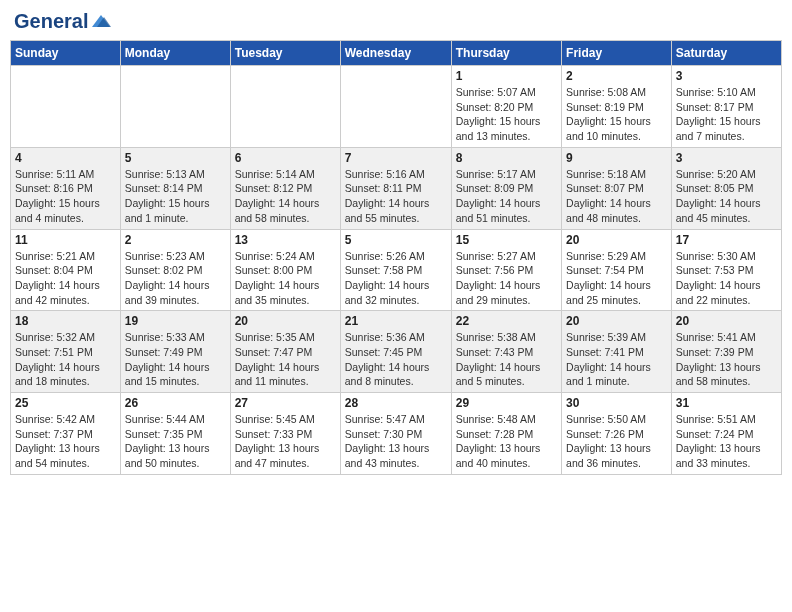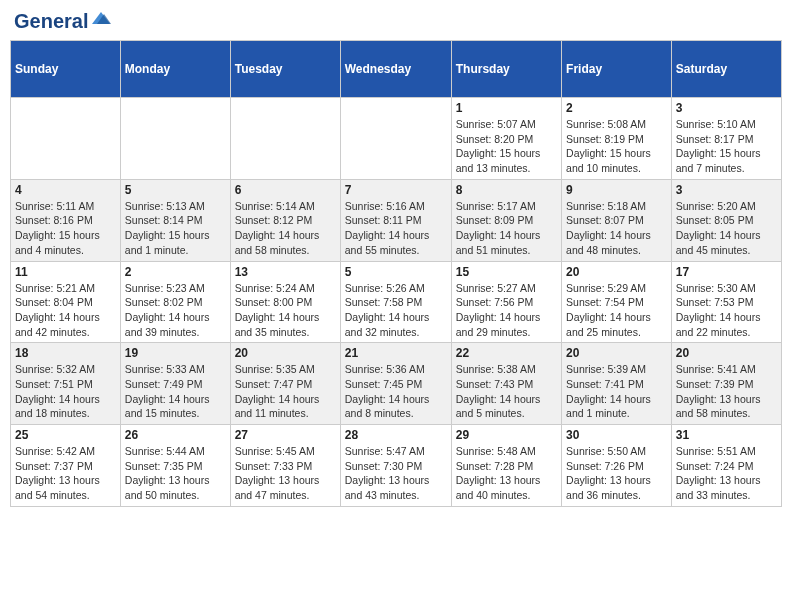--- a/index.html
+++ b/index.html
@@ -46,21 +46,21 @@
       color: #333;
     }
     .calendar {
       width: 100%;
       border-collapse: collapse;
       font-size: 11px;
     }
     .calendar th {
       background-color: #2255aa;
       color: #fff;
-      padding: 21px 4px;
+      padding: 5px 4px;
       text-align: left;
       font-size: 12px;
       font-weight: bold;
       border: 1px solid #ccc;
     }
     .calendar td {
       border: 1px solid #ccc;
       vertical-align: top;
       padding: 3px 4px;
       width: 113px;
@@ -91,21 +91,21 @@
       color: #333;
       font-size: 10.5px;
       line-height: 1.4;
     }
   </style>
 </head>
 <body>
 
 <div class="header">
   <div class="logo">
-    <div style="display:flex;">
+    <div style="display:flex;align-items:center;">
       <span class="logo-text" style="color:#1a4480;font-size:20px;font-weight:bold;">General</span>
       <svg width="22" height="16" viewBox="0 0 22 16" style="margin-left:2px;">
         <polygon points="2,14 11,2 20,14" fill="#2277cc" opacity="0.85"></polygon>
         <polygon points="7,14 14,4 21,14" fill="#1a5599" opacity="0.7"></polygon>
       </svg>
     </div>
     <span class="logo-sub" style="font-size:16px;color:#2277cc;font-weight:bold;margin-left:2px;"></span>
   </div>
   <div class="title-block">
     <div class="title-month"></div>

